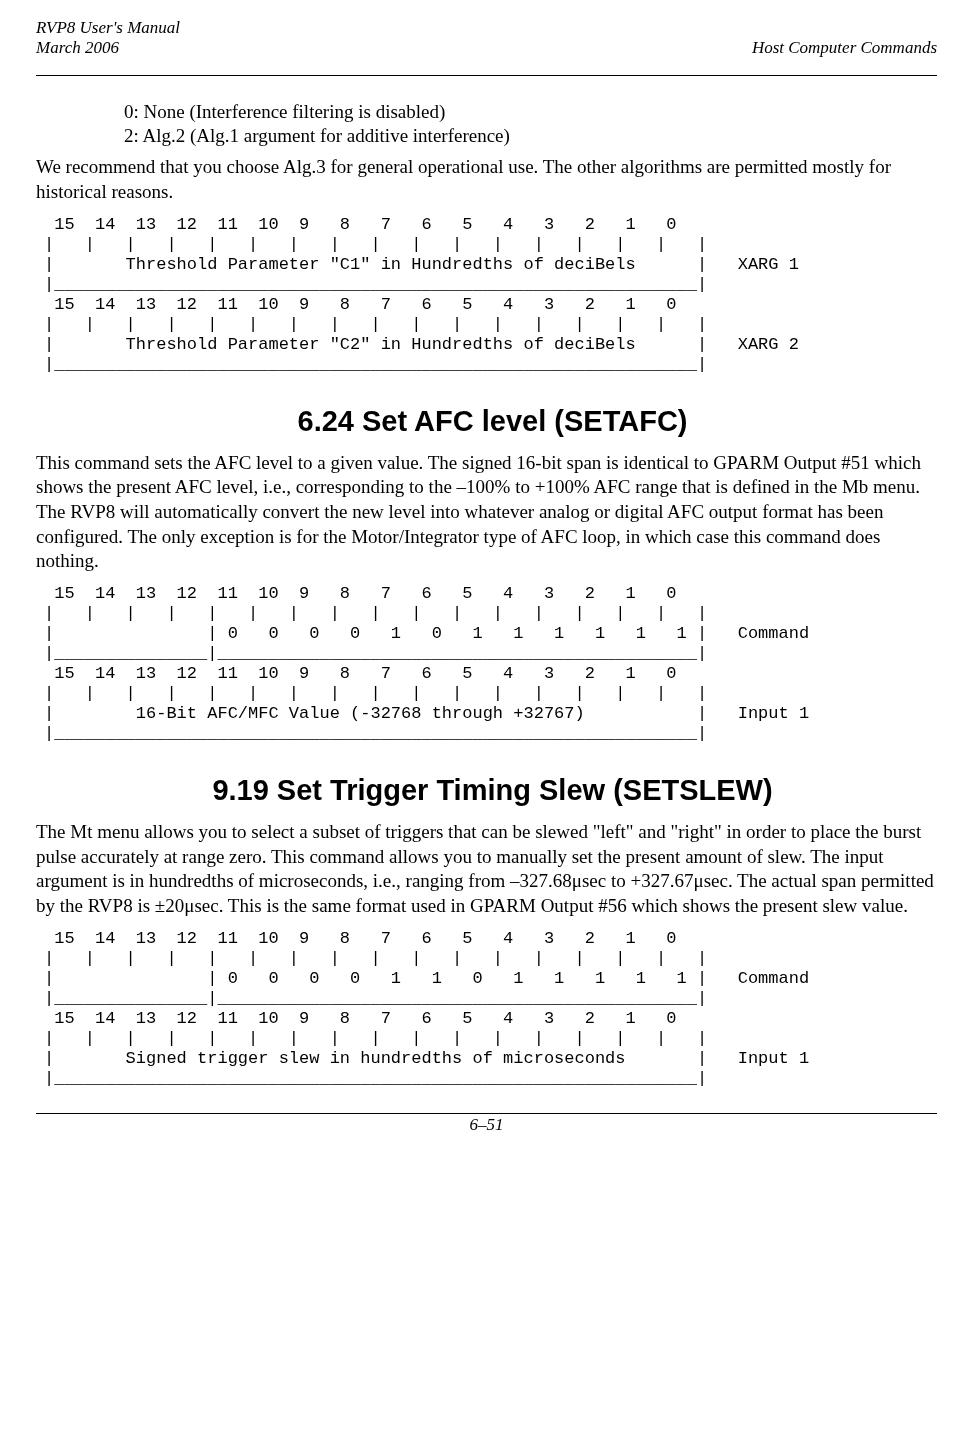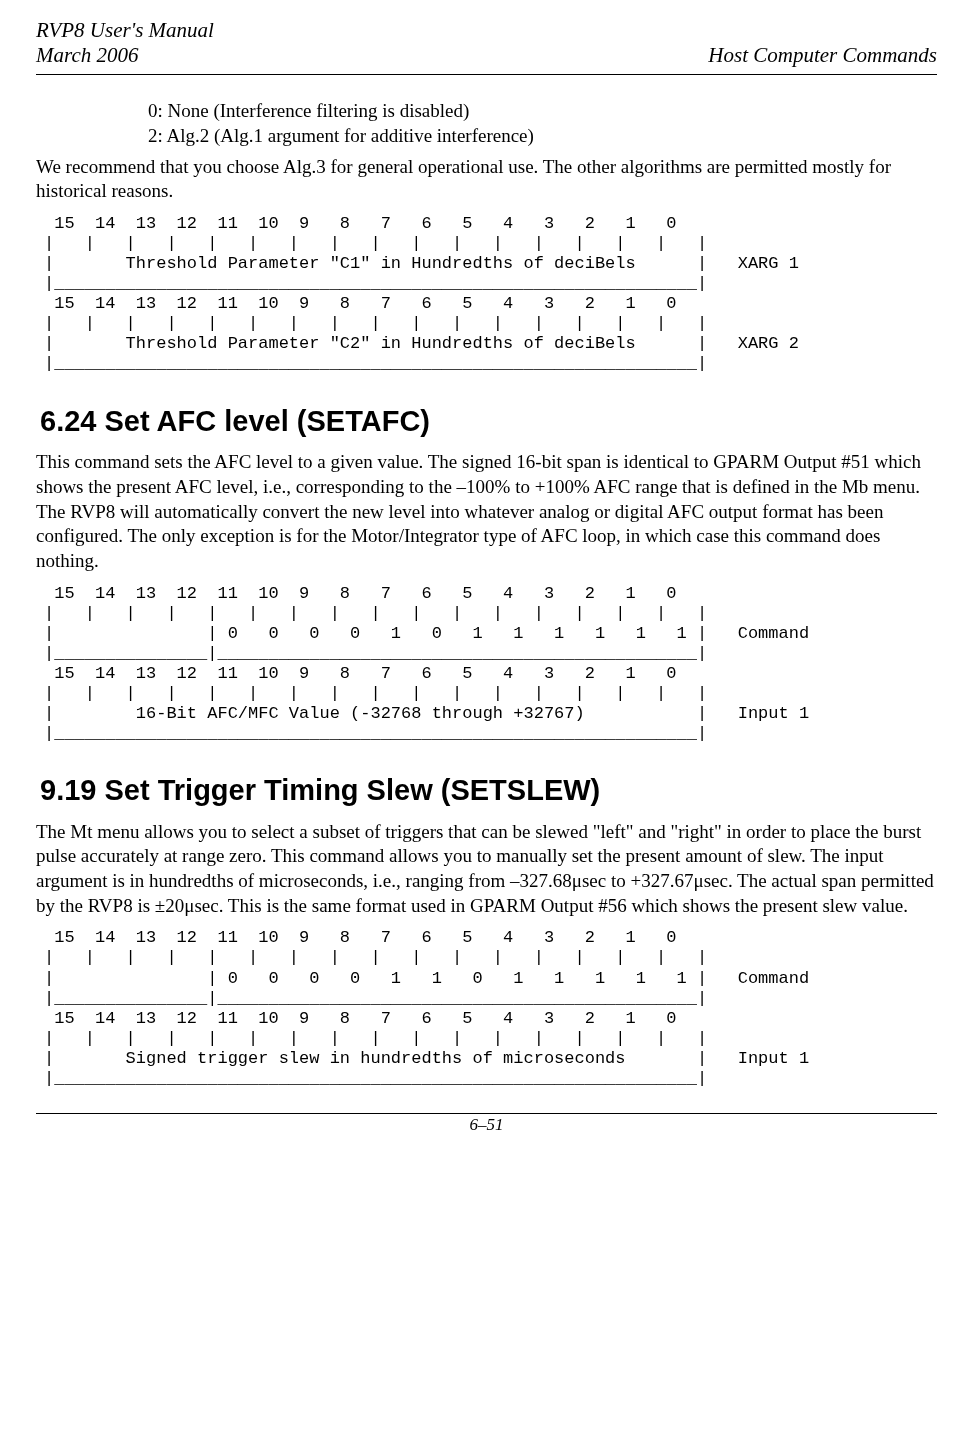--- a/index.html
+++ b/index.html
@@ -13,46 +13,47 @@
     color: #000;
   }
   .page {
     padding: 18px 36px 18px 36px;
   }
   .header {
     display: flex;
     justify-content: space-between;
     font-style: italic;
     border-bottom: 1px solid #000;
-    padding-bottom: 6px;
+    padding-bottom: 16px;
     margin-bottom: 24px;
-    font-size: 21px;
+    font-size: 17px;
     align-items: flex-end;
   }
   .hdr-left div, .hdr-right div { line-height:1.2; }
   .list-block {
-    margin-left: 112px;
+    margin-left: 88px;
     margin-bottom: 2px;
   }
   .body-para {
     margin-left: 120px;
     margin-top: 4px;
   }
   pre.mono {
     font-family: "Courier New", Courier, monospace;
     font-size: 17px;
     line-height: 1.18;
     white-space: pre;
     margin: 10px 0 10px 8px;
   }
   h2.section {
     font-family: Arial, Helvetica, sans-serif;
     font-weight: bold;
     font-size: 29px;
-    margin: 28px 0 10px 4px;
+    margin: 28px 0 10px 12px;
+    text-align: center;
   }
   p.flow {
     margin: 6px 0 6px 0;
   }
   .footer {
     border-top: 1px solid #000;
     margin-top: 24px;
     padding-top: 0;
     text-align: center;
     font-style: italic;

